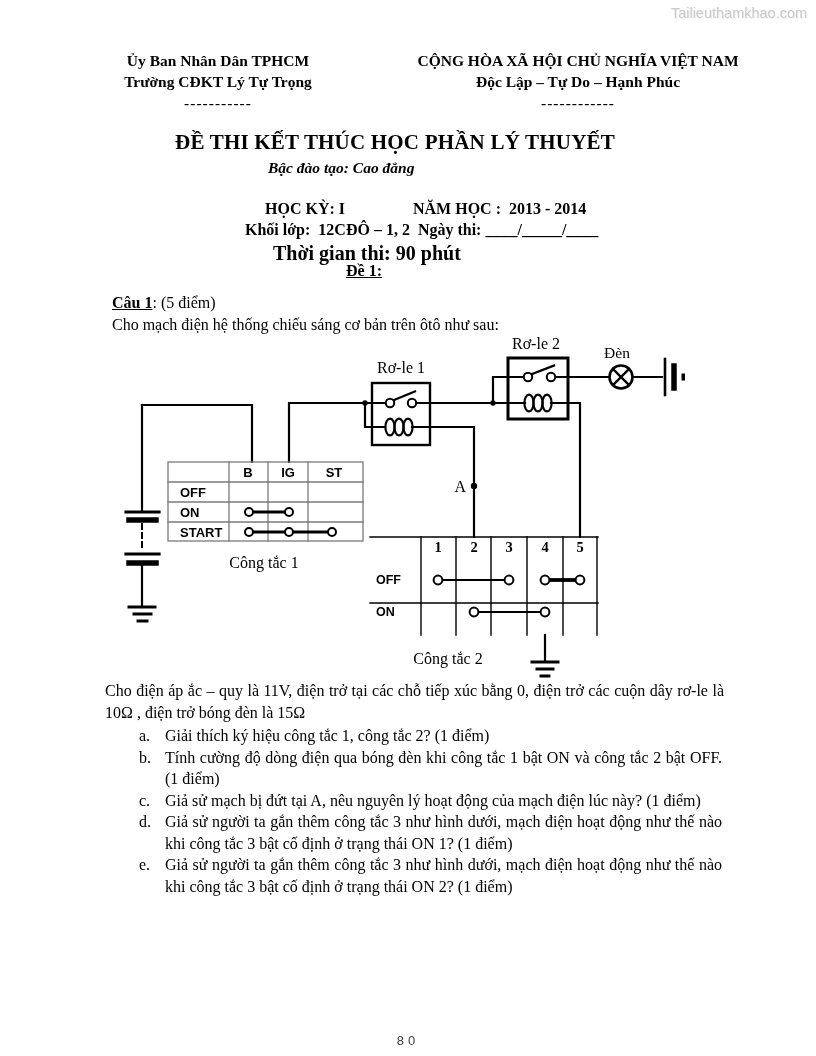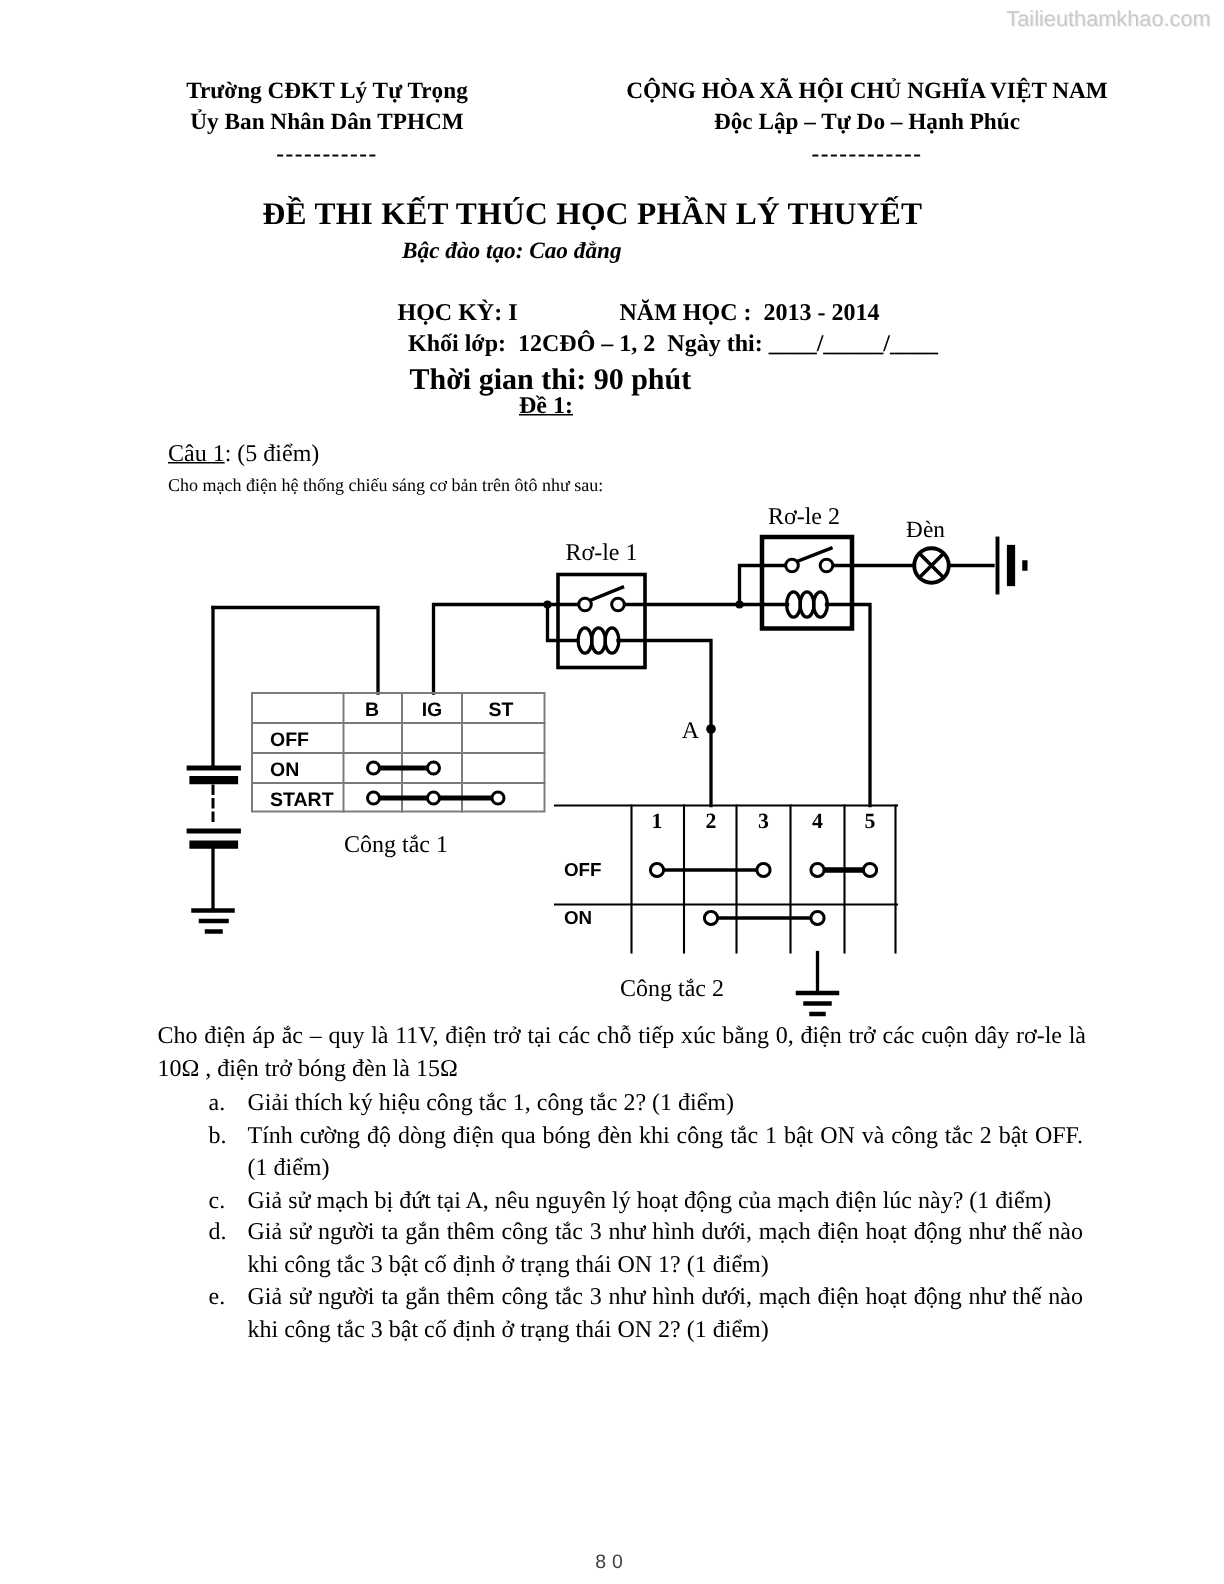--- a/index.html
+++ b/index.html
@@ -17,48 +17,48 @@
   .hdr{font-weight:bold;font-size:15.5px;line-height:21px;text-align:center;}
   .hdr-left{left:106px;top:50px;width:224px;}
   .hdr-right{left:406px;top:50px;width:344px;}
   .hdr .dashes{letter-spacing:1px;font-weight:bold;}
   .exam-title{left:0;top:130px;width:790px;text-align:center;
     font-size:21px;font-weight:bold;letter-spacing:.2px;}
   .degree{left:268px;top:159px;font-size:15.5px;font-weight:bold;font-style:italic;}
   .course{left:265px;top:179px;font-size:16px;font-weight:bold;}
   .sem{left:265px;top:200px;font-size:16px;font-weight:bold;}
   .year{left:413px;top:200px;font-size:16px;font-weight:bold;}
-  .classline{left:245px;top:221px;font-size:16px;font-weight:bold;margin-left:27px;}
+  .classline{left:245px;top:221px;font-size:16px;font-weight:bold;}
   .duration{left:273px;top:242px;font-size:20px;font-weight:bold;}
   .examcode{left:0;top:262px;width:728px;text-align:center;font-size:16px;font-weight:bold;}
   .examcode span{text-decoration:underline;}
   .qhead{left:112px;top:294px;font-size:16px;}
-  .qhead .qlabel{font-weight:normal;text-decoration:underline;}
-  .qintro{left:112px;top:316px;font-size:12px;text-align:center;}
+  .qhead .qlabel{font-weight:bold;text-decoration:underline;}
+  .qintro{left:112px;top:316px;font-size:16px;text-align:center;}
   .given{left:105px;top:680px;width:619px;font-size:16px;line-height:21.8px;text-align:justify;}
   .qlist{left:137px;top:725px;width:585px;font-size:16px;line-height:21.5px;}
   .qlist .item{position:relative;padding-left:28px;text-align:justify;}
   .qlist .letter{position:absolute;left:2px;top:0;}
   .pagenum{left:0;top:1033px;width:816px;text-align:center;
     font-family:"Liberation Sans", sans-serif;font-size:13px;
     letter-spacing:4px;color:#404040;}
   svg.circuit{position:absolute;left:0;top:0;}
   svg.circuit text{font-family:"Liberation Serif", serif;fill:#000;}
   svg.circuit text.tbl-sans{font-family:"Liberation Sans", sans-serif;font-weight:bold;}
 </style>
 </head>
 <body>
 
 <div class="page">
 
   <div class="abs watermark">Tailieuthamkhao.com</div>
 
   <div class="abs hdr hdr-left">
+    <div>Ủy Ban Nhân Dân TPHCM</div>
     <div>Trường CĐKT Lý Tự Trọng</div>
-    <div>Ủy Ban Nhân Dân TPHCM</div>
     <div class="dashes">-----------</div>
   </div>
 
   <div class="abs hdr hdr-right">
     <div>CỘNG HÒA XÃ HỘI CHỦ NGHĨA VIỆT NAM</div>
     <div>Độc Lập – Tự Do – Hạnh Phúc</div>
     <div class="dashes">------------</div>
   </div>
 
   <div class="abs exam-title">ĐỀ THI KẾT THÚC HỌC PHẦN LÝ THUYẾT</div>

